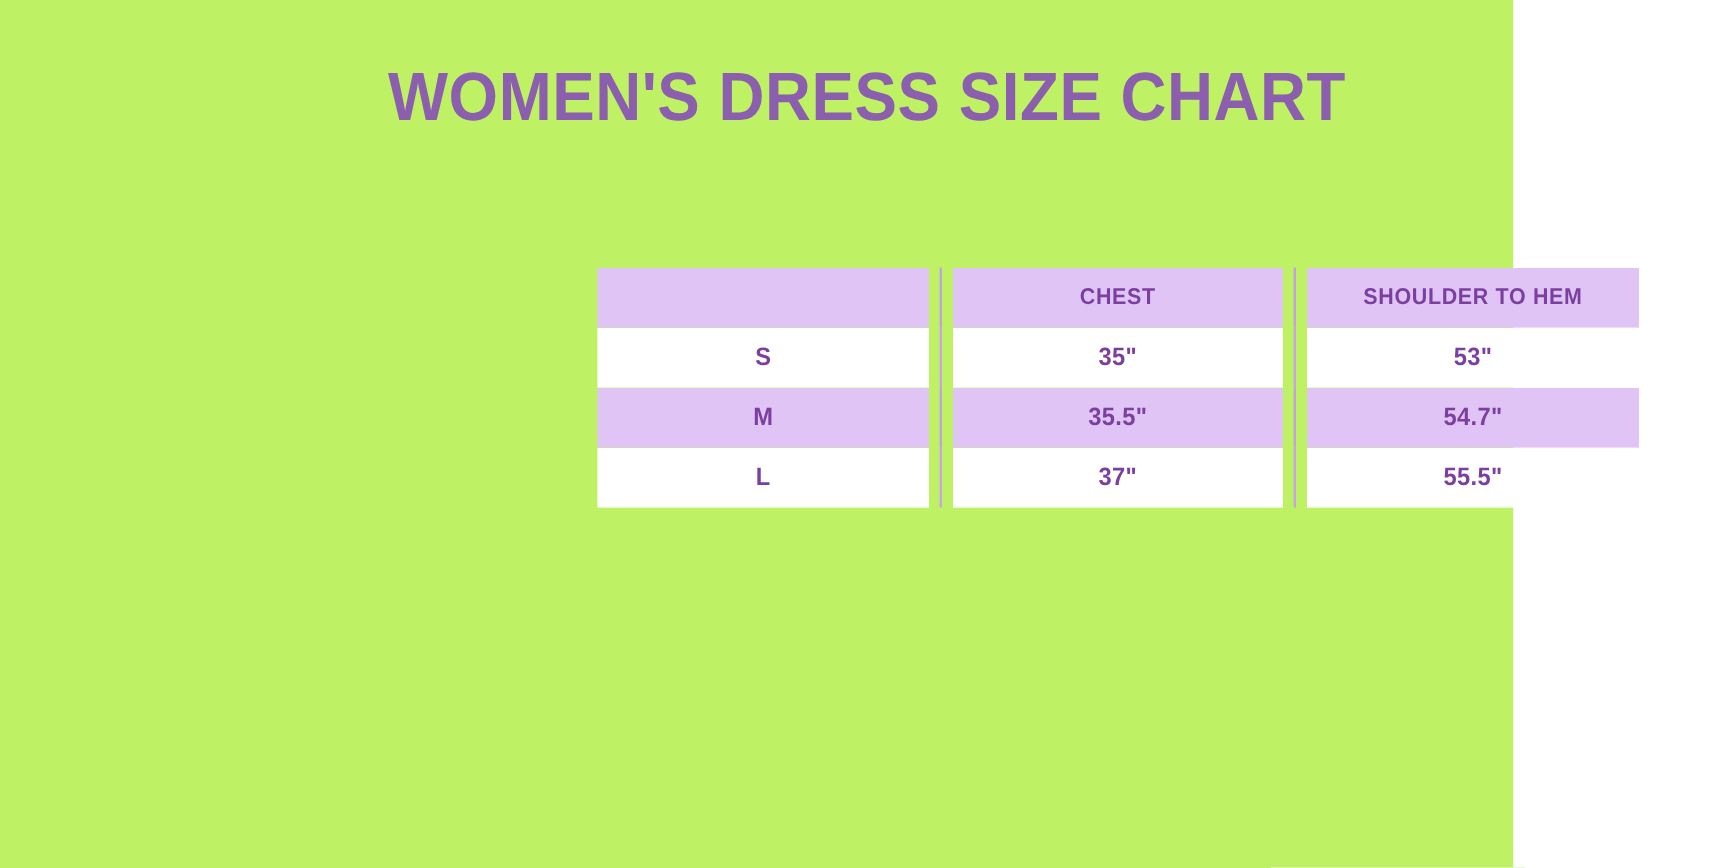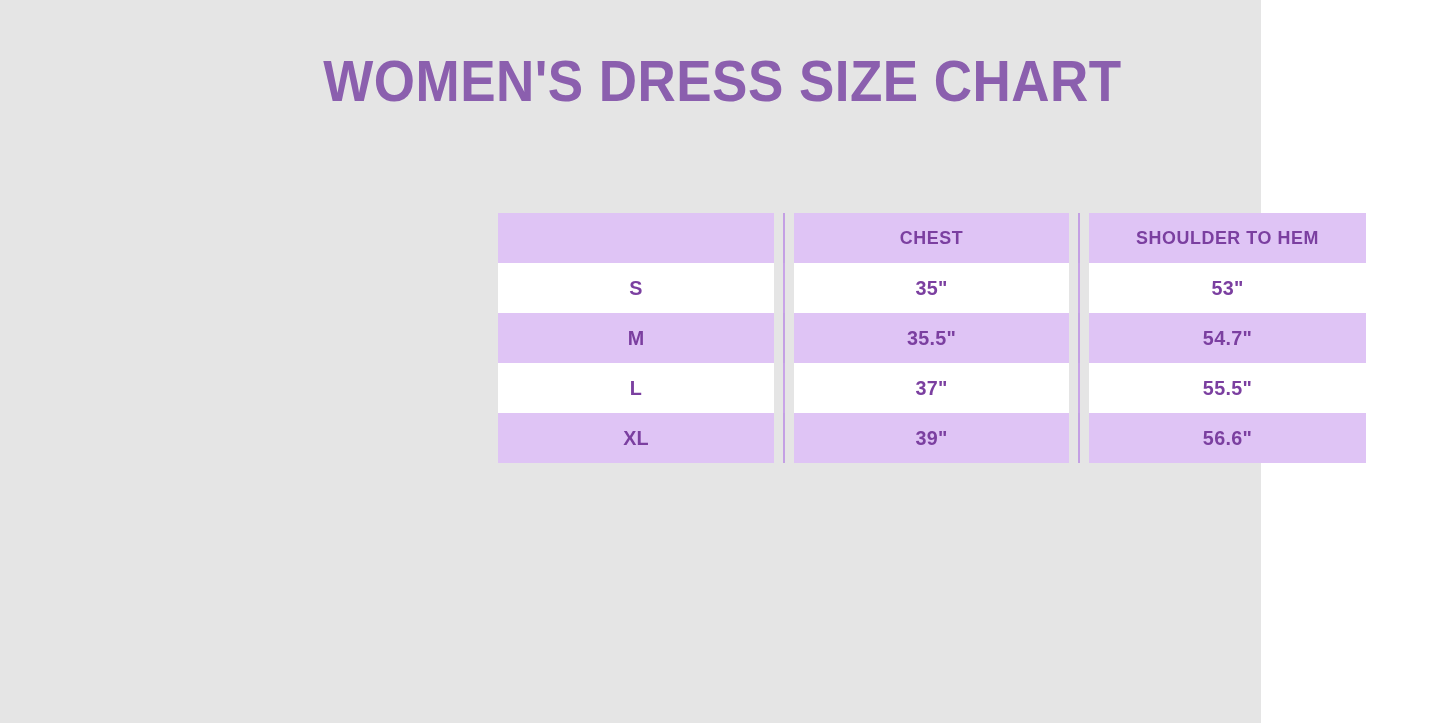--- a/index.html
+++ b/index.html
@@ -11,21 +11,21 @@
     height: 723px;
     background: #ffffff;
     font-family: "Liberation Sans", sans-serif;
     overflow: hidden;
   }
 
   .page {
     position: relative;
     width: 1261px;
     height: 723px;
-    background: #e5e5e5;
+    background: #bef264;
     text-decoration: underline;
   }
 
   .chart-title {
     position: absolute;
     left: 0;
     top: 52px;
     width: 1445px;
     text-align: center;
     font-size: 57px;
@@ -35,21 +35,21 @@
     font-family: "Liberation Sans", sans-serif;
     transform: scaleX(0.93);
     transform-origin: center top;
     line-height: 1.05;
     white-space: nowrap;
   }
 
   .size-table {
     position: absolute;
     left: 489px;
-    top: 213px;
+    top: 223px;
     width: 882px;
     border-collapse: collapse;
     table-layout: fixed;
   }
 
   .size-table td,
   .size-table th {
     height: 50px;
     padding: 0;
     margin: 0;
@@ -116,21 +116,16 @@
       <tr class="band">
         <td>M</td>
         <td class="divider-left">35.5"</td>
         <td class="divider-left">54.7"</td>
       </tr>
       <tr class="plain">
         <td>L</td>
         <td class="divider-left">37"</td>
         <td class="divider-left">55.5"</td>
       </tr>
-      <tr class="band">
-        <td>XL</td>
-        <td class="divider-left">39"</td>
-        <td class="divider-left">56.6"</td>
-      </tr>
     </tbody>
   </table>
 
 </div>
 
 </body></html>

